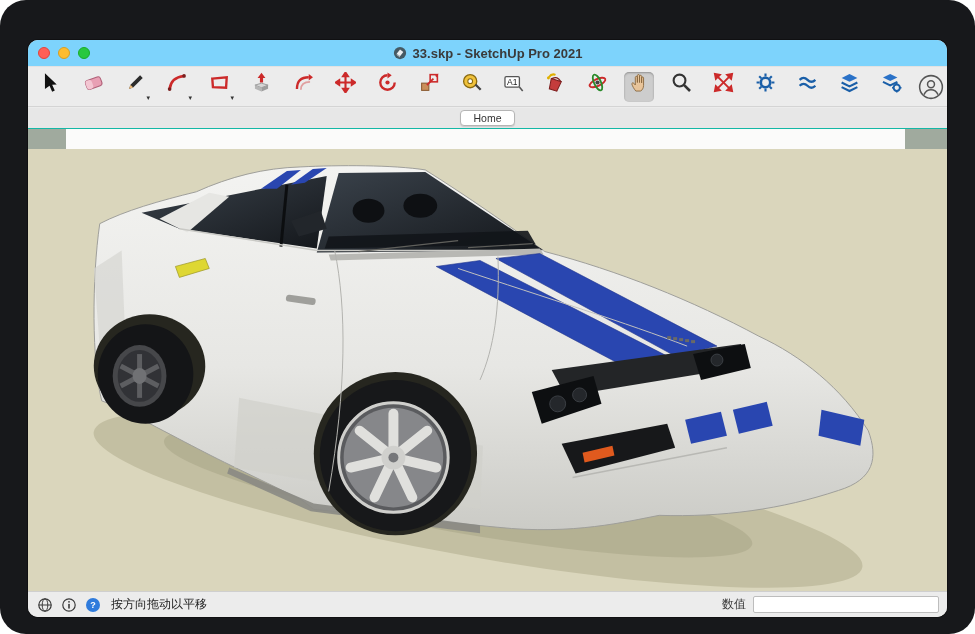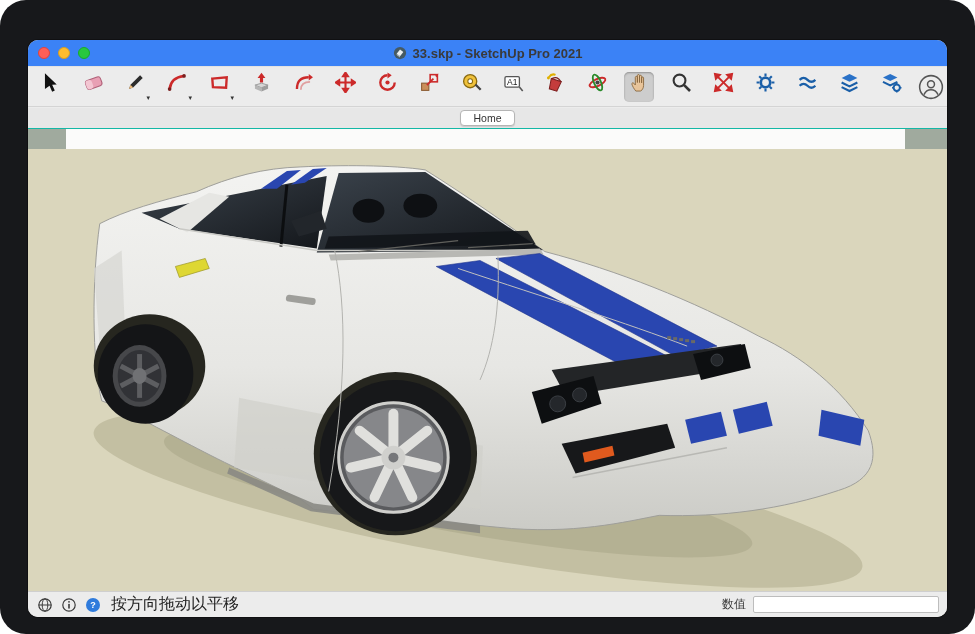--- a/index.html
+++ b/index.html
@@ -1,21 +1,21 @@
 <!DOCTYPE html>
 <html><head>
 <meta charset="utf-8">
 <style>
   html,body{margin:0;padding:0;}
   body{width:975px;height:634px;background:#ffffff;font-family:"Liberation Sans", sans-serif;position:relative;overflow:hidden;}
   .frame{position:absolute;inset:0;background:#17181b;border-radius:26px;}
   .window{position:absolute;left:28px;top:40px;width:919px;height:577px;background:#ececec;border-radius:10px;overflow:hidden;box-shadow:0 0 0 1px rgba(0,0,0,.3);}
 
   
-  .titlebar{position:absolute;top:0;left:0;right:0;height:26px;background:#3b82f6;border-bottom:1px solid #e2e2e2;}
+  .titlebar{position:absolute;top:0;left:0;right:0;height:26px;background:#7dd3fc;border-bottom:1px solid #e2e2e2;}
   .traffic{position:absolute;left:10px;top:7px;display:flex;gap:8px;z-index:2;}
   .tl{width:12px;height:12px;border-radius:50%;box-sizing:border-box;}
   .tl.red{background:#ff5f57;border:1px solid #e0443e;}
   .tl.yellow{background:#febc2e;border:1px solid #d69e24;}
   .tl.green{background:#28c840;border:1px solid #1aab29;}
   .title-wrap{position:absolute;inset:0;display:flex;align-items:center;justify-content:center;gap:6px;font-size:13px;font-weight:700;color:#3a3a3a;}
   .app-logo svg{width:14px;height:14px;display:block;}
 
   
   .toolbar{position:absolute;top:27px;left:0;right:0;height:40px;background:#ececec;border-bottom:1px solid #d4d4d4;display:flex;align-items:center;padding:0 8px;gap:12px;box-sizing:border-box;}
@@ -38,21 +38,21 @@
   .vp-corner.left{width:38px;}
   .vp-corner.right{width:42px;}
   .vp-sky{flex:1;background:#fbfbfa;}
   .vp-main{position:absolute;top:20px;left:0;right:0;bottom:0;background:#dad6bc;overflow:hidden;}
   .car{position:absolute;inset:0;width:100%;height:100%;}
 
   
   .statusbar{position:absolute;left:0;right:0;bottom:0;height:26px;background:#ececec;border-top:1px solid #cfcfcf;display:flex;align-items:center;padding:0 8px;gap:7px;box-sizing:border-box;}
   .sb-btn{width:17px;height:17px;display:flex;align-items:center;justify-content:center;}
   .sb-btn svg{width:16px;height:16px;display:block;}
-  .sb-hint{font-size:16px;color:#1d1d1d;margin-left:3px;}
+  .sb-hint{font-size:12px;color:#1d1d1d;margin-left:3px;}
   .sb-spacer{flex:1;}
   .sb-label{font-size:12px;color:#3a3a3a;margin-left:12px;}
   .sb-input{width:176px;height:15px;border:1px solid #bdbdbd;border-radius:2px;background:#fff;font-size:11px;padding:0 4px;outline:none;font-family:"Liberation Sans",sans-serif;}
 </style>
 </head>
 <body>
 
 <div class="frame">
   <div class="window">
 

